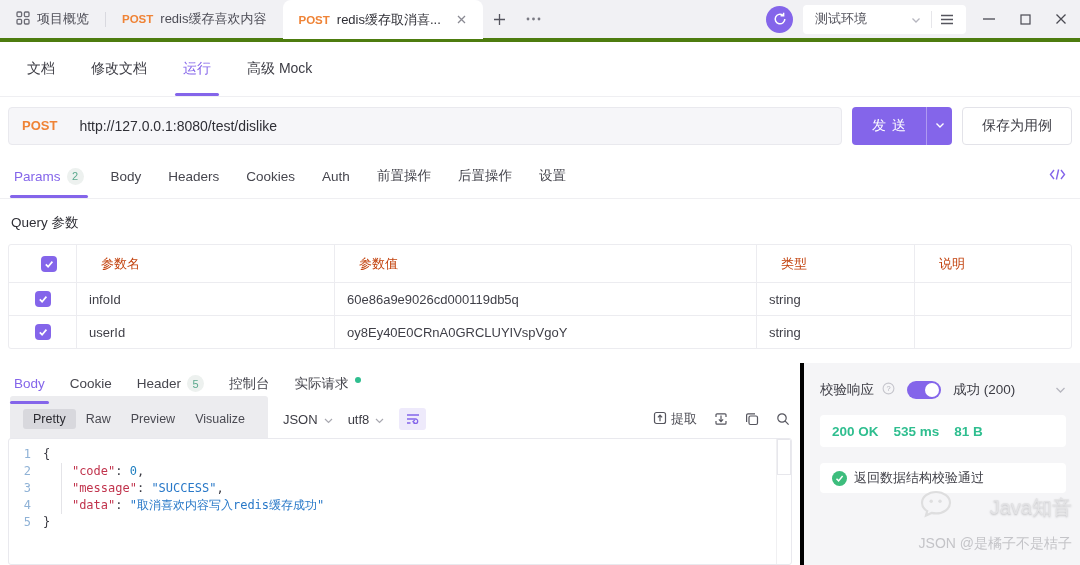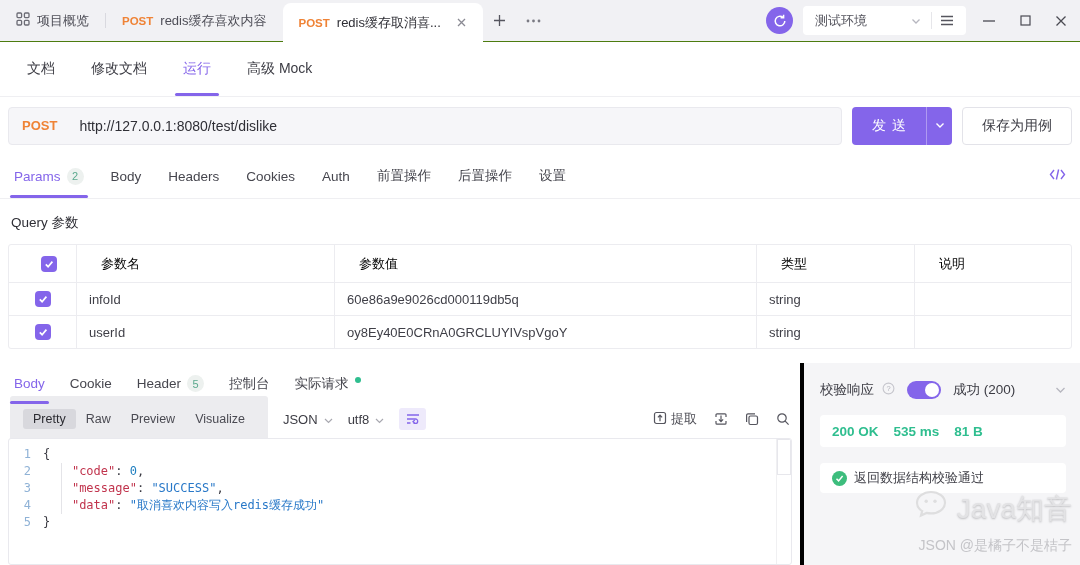--- a/index.html
+++ b/index.html
@@ -1,21 +1,21 @@
 <!DOCTYPE html>
 <html><head>
 <meta charset="utf-8">
 <style>
   * { margin:0; padding:0; box-sizing:border-box; }
   html,body { background:#fff; }
   body { font-family:"Liberation Sans",sans-serif; }
   .app { width:1080px; height:565px; position:relative; background:#fff; overflow:hidden; display:flex; flex-direction:column; font-family:"Liberation Sans",sans-serif; }
 
   
-  .titlebar { height:42px; background:#f1f1f4; border-bottom:1px solid #4d7c0f; display:flex; align-items:stretch; flex-shrink:0; }
+  .titlebar { height:42px; background:#f1f1f4; border-bottom:4px solid #4d7c0f; display:flex; align-items:stretch; flex-shrink:0; }
   .tb-tab { display:flex; align-items:center; gap:7px; padding:0 16px; font-size:13px; color:#4e4e57; cursor:pointer; white-space:nowrap; }
   .tb-tab .m { color:#ef8336; font-weight:700; font-size:11.5px; }
   .tb-tab.active { background:#fff; border-radius:8px 8px 0 0; align-self:flex-end; height:39px; margin-bottom:-1px; z-index:2; color:#2e2e35; }
   .vsep { width:1px; height:15px; background:#d9d9df; align-self:center; }
   .tb-icon { width:34px; display:flex; align-items:center; justify-content:center; color:#55555e; cursor:pointer; }
   .tb-right { margin-left:auto; display:flex; align-items:center; gap:10px; padding-right:6px; }
   .sync-btn { width:27px; height:27px; border-radius:50%; background:#8465ea; display:flex; align-items:center; justify-content:center; cursor:pointer; }
   .env-box { background:#fff; border-radius:4px; height:29px; display:flex; align-items:center; padding:0 4px 0 12px; }
   .env-sel { display:flex; align-items:center; gap:44px; font-size:13px; color:#55555e; cursor:pointer; padding-right:10px; }
   .env-div { width:1px; height:17px; background:#e6e6ea; }
@@ -47,21 +47,21 @@
   .ptabs-right { margin-left:auto; display:flex; align-items:center; }
 
   
   .query-sec { padding:15px 8px 14px 8px; flex-shrink:0; }
   .query-title { font-size:13.5px; color:#2e2e35; margin:0 0 12px 3px; }
   .qtable { border:1px solid #ececf0; border-radius:3px; font-size:13px; overflow:hidden; }
   .qrow { display:grid; grid-template-columns:67px 258px 422px 158px 1fr; }
   .qrow + .qrow { border-top:1px solid #ececf0; }
   .qcell { padding:0 12px; height:32px; display:flex; align-items:center; border-left:1px solid #ececf0; color:#3f3f47; overflow:hidden; white-space:nowrap; }
   .qcell:first-child { border-left:none; justify-content:center; }
-  .qrow.head .qcell { height:37px; color:#000000;padding-left:24px; }
+  .qrow.head .qcell { height:37px; color:#c2410c;padding-left:24px; }
   .checkbox { width:16px; height:16px; background:#8465ea; border-radius:4px; display:flex; align-items:center; justify-content:center; cursor:pointer; }
 
   
   .bottom { flex:1; display:flex; min-height:0; }
   .resp-left { flex:1; min-width:0; display:flex; flex-direction:column; padding:0 8px; }
   .rtabs { height:41px; display:flex; align-items:stretch; gap:25px; padding:0 6px; flex-shrink:0; }
   .rtab { font-size:13.5px; color:#46464e; display:flex; align-items:center; gap:6px; position:relative; cursor:pointer; }
   .rtab.active { color:#8465ea; }
   .rtab.active::after { content:""; position:absolute; bottom:0; left:-4px; right:-4px; height:3px; border-radius:2px; background:#8465ea; }
   .gdot { width:6px; height:6px; border-radius:50%; background:#2fbe8f; margin-top:-8px; }
@@ -93,21 +93,21 @@
   .resp-right { width:280px; flex-shrink:0; background:#f5f5f7; border-left:4px solid #000000; padding:18px 14px 16px 16px; position:relative; }
   .validate-row { display:flex; align-items:center; gap:8px; font-size:13.5px; color:#3c3c44; }
   .toggle { width:34px; height:18px; border-radius:9px; background:#8465ea; position:relative; cursor:pointer; flex-shrink:0; margin:0 4px; }
   .toggle .knob { position:absolute; top:2px; right:2px; width:14px; height:14px; border-radius:50%; background:#fff; }
   .validate-chev { margin-left:auto; display:flex; align-items:center; cursor:pointer; }
   .card { background:#fff; border-radius:4px; margin-top:16px; padding:0 12px; height:32px; display:flex; align-items:center; gap:15px; font-size:13.5px; }
   .res-green { color:#2fbe8f;font-weight:bold; }
   .schema-card { gap:7px; color:#3f3f47; font-size:13px; height:30px; }
   .check-circle { width:15px; height:15px; border-radius:50%; background:#3dbd7d; display:flex; align-items:center; justify-content:center; flex-shrink:0; }
   .watermark { position:absolute; top:126px; right:8px; text-align:right; z-index:3; pointer-events:none; }
-  .wm-brand { display:flex; align-items:center; justify-content:space-between; gap:7px; font-size:28px; color:#e3e3e5; text-shadow:0 1px 2px rgba(120,120,125,.45); }
+  .wm-brand { display:flex; align-items:center; justify-content:space-between; gap:7px; font-size:20px; color:#e3e3e5; text-shadow:0 1px 2px rgba(120,120,125,.45); }
   .wm-credit { margin-top:9px; font-size:14px; color:#c4c4c8; }
 </style>
 </head>
 <body>
 
 <div class="app">
 
   <div class="titlebar">
     <div class="tb-tab">
       <span>

